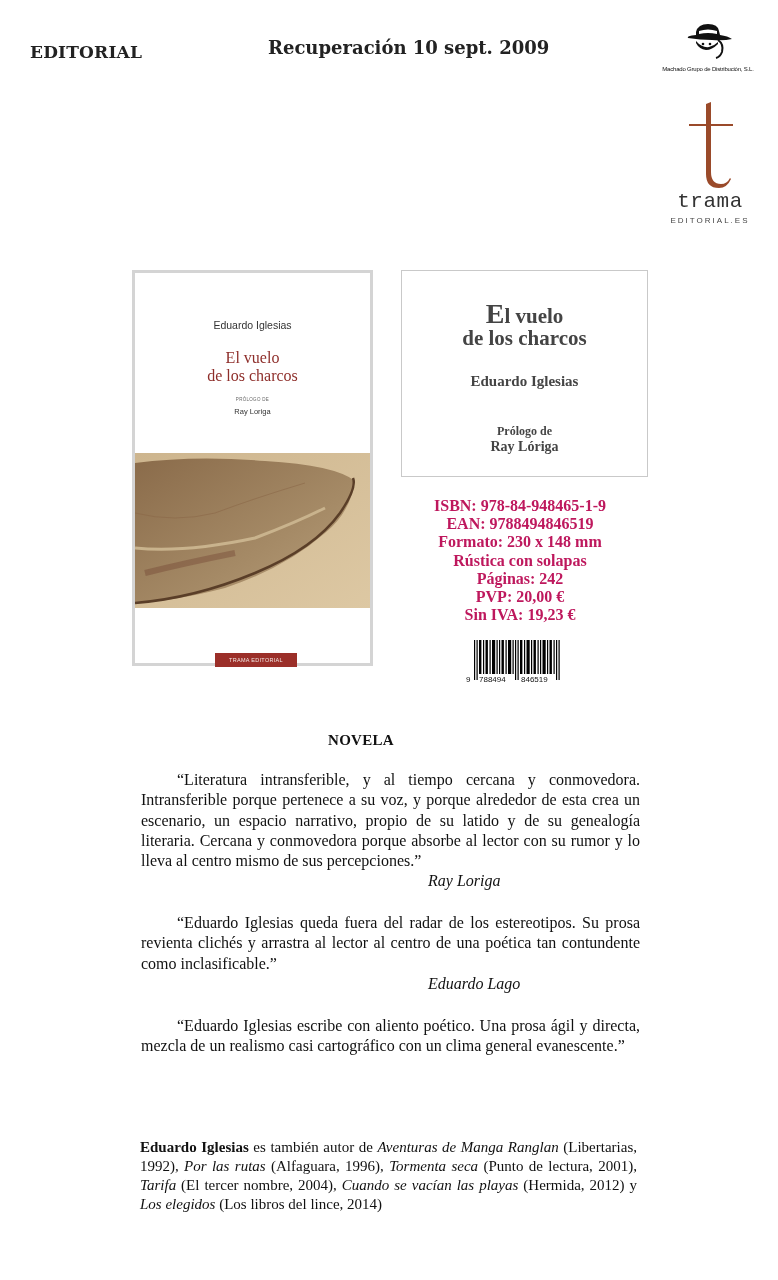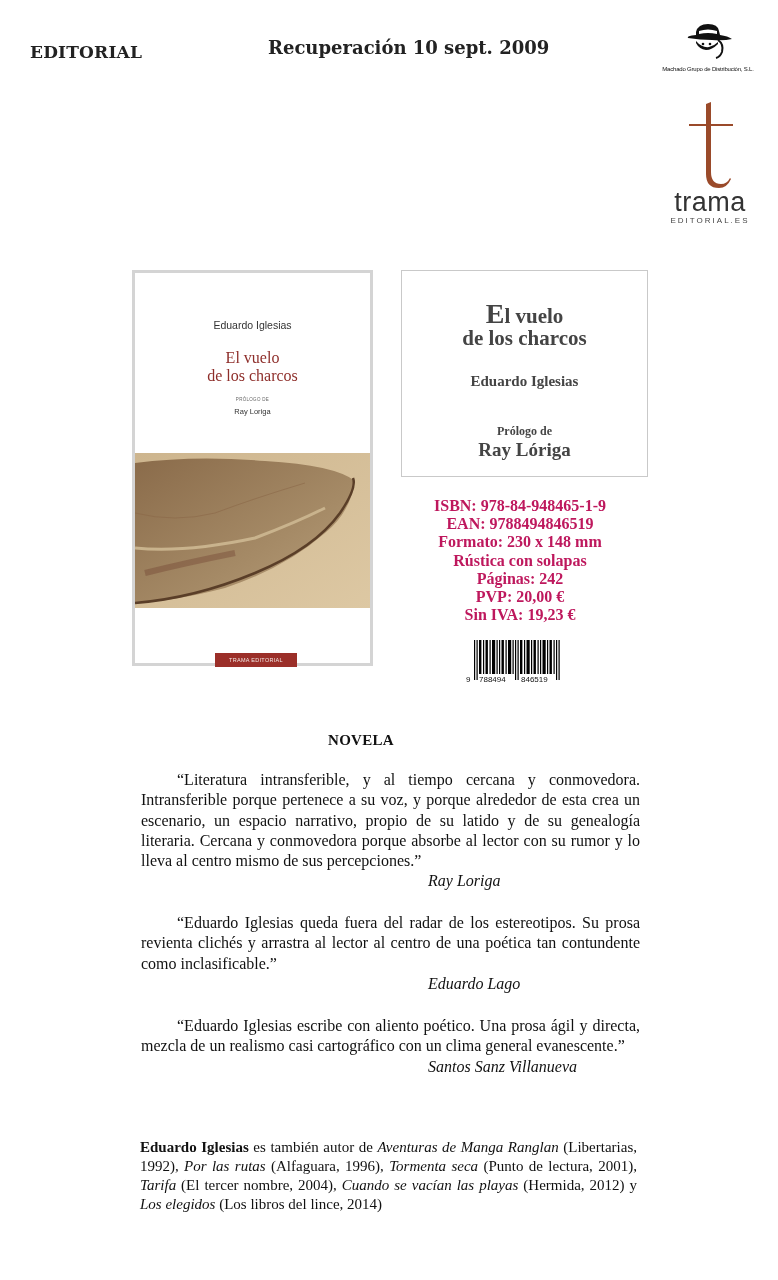--- a/index.html
+++ b/index.html
@@ -3,38 +3,38 @@
   <meta charset="utf-8">
   <style>
     html, body { margin:0; padding:0; background:#ffffff; }
     body { width:778px; height:1280px; position:relative; overflow:hidden; font-family:"Liberation Serif", serif; color:#111; }
     .abs { position:absolute; }
     .hdr-cat { left:30px; top:42px; font-family:"DejaVu Serif", serif; font-weight:bold; font-size:17px; color:#222; letter-spacing:0.2px; }
     .hdr-date { left:268px; top:37px; font-family:"DejaVu Serif", serif; font-weight:bold; font-size:18px; color:#222; }
     .logo-machado { left:662px; top:22px; width:92px; text-align:center; }
     .logo-machado .cap { font-family:"Liberation Sans", sans-serif; font-size:6px; color:#111; margin-top:2px; white-space:nowrap; letter-spacing:-0.2px; }
     .logo-trama { left:665px; top:102px; width:90px; text-align:center; }
-    .logo-trama .word { font-family:Liberation Sans, sans-serif; font-size:27px; color:#333; line-height:24px; margin-top:-2px; letter-spacing:0.5px; }
+    .logo-trama .word { font-family:Liberation Mono, monospace; font-size:21px; color:#333; line-height:24px; margin-top:-2px; letter-spacing:0.5px; }
     .logo-trama .sub { font-family:"Liberation Sans", sans-serif; font-size:8px; letter-spacing:2px; color:#444; margin-top:2px; }
 
     .cover { left:132px; top:270px; width:241px; height:396px; border:3px solid #d4d4d4; box-sizing:border-box; background:#fff; }
     .cover .author { position:absolute; top:46px; width:100%; text-align:center; font-family:"Liberation Sans", sans-serif; font-size:10.5px; color:#333; }
     .cover .title { position:absolute; top:76px; width:100%; text-align:center; font-family:"Liberation Serif", serif; font-size:16px; color:#8e2e2a; line-height:18px; }
     .cover .prol-lbl { position:absolute; top:124px; width:100%; text-align:center; font-family:"Liberation Sans", sans-serif; font-size:4.5px; color:#666; letter-spacing:0.3px; }
     .cover .prol-name { position:absolute; top:134px; width:100%; text-align:center; font-family:"Liberation Sans", sans-serif; font-size:7.5px; color:#333; }
     .cover .art { position:absolute; left:0; top:180px; width:235px; height:155px; overflow:hidden; }
     .cover .publisher { position:absolute; left:80px; top:380px; width:82px; height:14px; background:#9b2f29; color:#f3e6e2; font-family:"Liberation Sans", sans-serif; font-size:5.5px; text-align:center; line-height:14px; letter-spacing:0.3px; }
 
     .infobox { left:401px; top:270px; width:247px; height:207px; border:1px solid #c9c9c9; box-sizing:border-box; text-align:center; color:#444; }
     .infobox .t1 { position:absolute; top:27px; width:100%; font-weight:bold; font-size:21px; }
     .infobox .t1 .cap { font-size:28px; }
     .infobox .t2 { position:absolute; top:55px; width:100%; font-weight:bold; font-size:21px; }
     .infobox .auth { position:absolute; top:102px; width:100%; font-weight:bold; font-size:15px; }
     .infobox .pl { position:absolute; top:153px; width:100%; font-weight:bold; font-size:12px; }
-    .infobox .pn { position:absolute; top:168px; width:100%; font-weight:bold; font-size:19px; }
+    .infobox .pn { position:absolute; top:168px; width:100%; font-weight:bold; font-size:14px; }
 
     .specs { left:420px; top:497px; width:200px; text-align:center; font-weight:bold; font-size:16px; color:#be185d; line-height:18.2px; }
     .barcode { left:466px; top:640px; width:106px; height:46px; }
     .barcode .num { font-family:"Liberation Sans", sans-serif; font-size:8px; color:#111; position:absolute; top:35px; }
 
     .genre { left:0; width:722px; top:732px; text-align:center; font-weight:bold; font-size:15px; color:#111; letter-spacing:0.3px; }
     .quote { left:141px; width:499px; font-size:16px; line-height:20.3px; text-align:justify; color:#111; }
     .quote p { margin:0; text-indent:36px;font-family:Liberation Serif, serif; }
     .quote .by { font-style:italic; margin-left:287px; text-indent:0; }
     .bio { left:140px; top:1138px; width:497px; font-size:15px; line-height:19px; text-align:justify; color:#111; }
@@ -161,16 +161,15 @@
 <div class="abs quote" style="top:770px;">
   <p>“Literatura intransferible, y al tiempo cercana y conmovedora. Intransferible porque pertenece a su voz, y porque alrededor de esta crea un escenario, un espacio narrativo, propio de su latido y de su genealogía literaria. Cercana y conmovedora porque absorbe al lector con su rumor y lo lleva al centro mismo de sus percepciones.”</p>
   <p class="by">Ray Loriga</p>
 </div>
 <div class="abs quote" style="top:913px;">
   <p>“Eduardo Iglesias queda fuera del radar de los estereotipos. Su prosa revienta clichés y arrastra al lector al centro de una poética tan contundente como inclasificable.”</p>
   <p class="by">Eduardo Lago</p>
 </div>
 <div class="abs quote" style="top:1016px;">
   <p>“Eduardo Iglesias escribe con aliento poético. Una prosa ágil y directa, mezcla de un realismo casi cartográfico con un clima general evanescente.”</p>
-  <p class="by">Santos Sanz Villanueva</p>
 </div>
 
 <div class="abs bio"><b>Eduardo Iglesias</b><span> es también autor de </span><i>Aventuras de Manga Ranglan</i><span> (Libertarias, 1992), </span><i>Por las rutas</i><span> (Alfaguara, 1996), </span><i>Tormenta seca</i><span> (Punto de lectura, 2001), </span><i>Tarifa</i><span> (El tercer nombre, 2004), </span><i>Cuando se vacían las playas</i><span> (Hermida, 2012) y </span><i>Los elegidos</i><span> (Los libros del lince, 2014)</span></div>
 
 </body></html>

